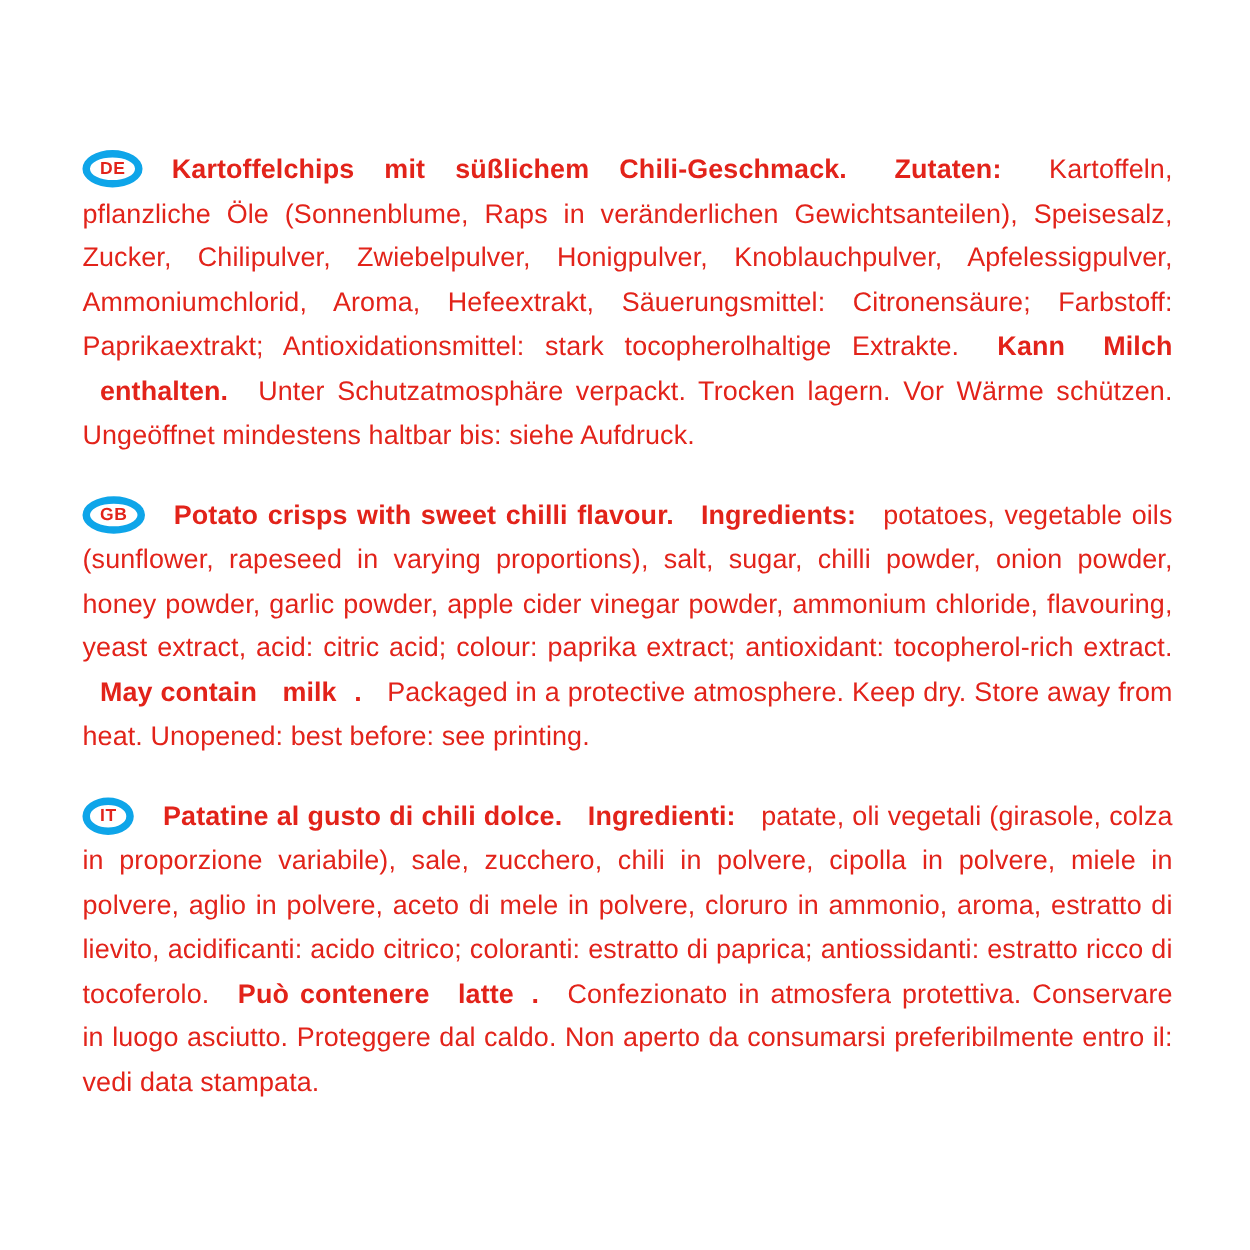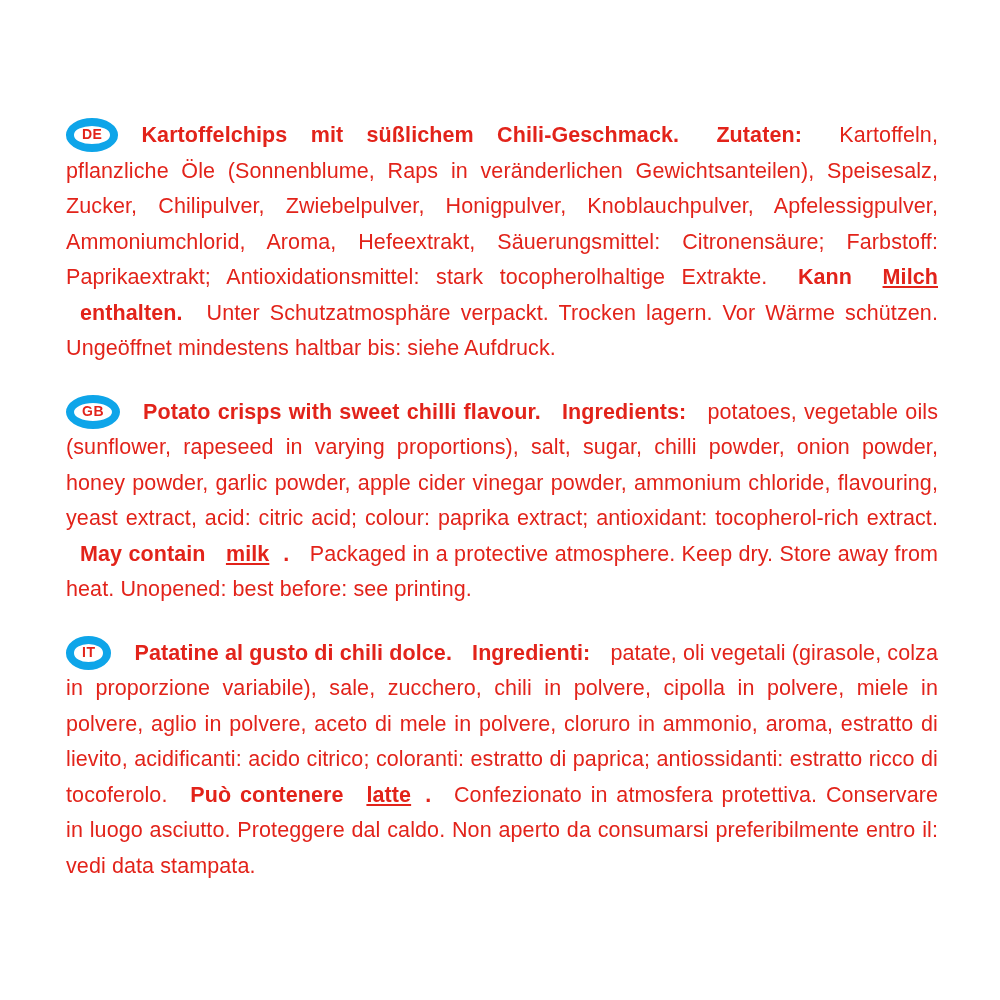--- a/index.html
+++ b/index.html
@@ -30,36 +30,35 @@
     font-size: 21.5px;
     line-height: 35.5px;
     text-align: justify;
     text-justify: inter-word;
     color: #e2231a;
     margin: 0;
     letter-spacing: 0.1px;
   }
   .lang-badge {
     display: inline-block;
-    border: 8px solid #0ea5e9;
+    border: 6px solid #0ea5e9;
     border-radius: 50%;
     padding: 1px 8px 2px 8px;
     font-size: 14px;
     line-height: 15px;
     font-weight: bold;
     letter-spacing: 0.5px;
     vertical-align: 3px;
     margin-right: 9px;
     white-space: nowrap;
   }
   .bold {
     font-weight: bold;
   }
   .ul {
-    text-decoration: underline;
   }
   .sp {
     display: inline;
     padding-left: 14px;
   }
 </style>
 </head>
 <body>
 
 <div class="label">

